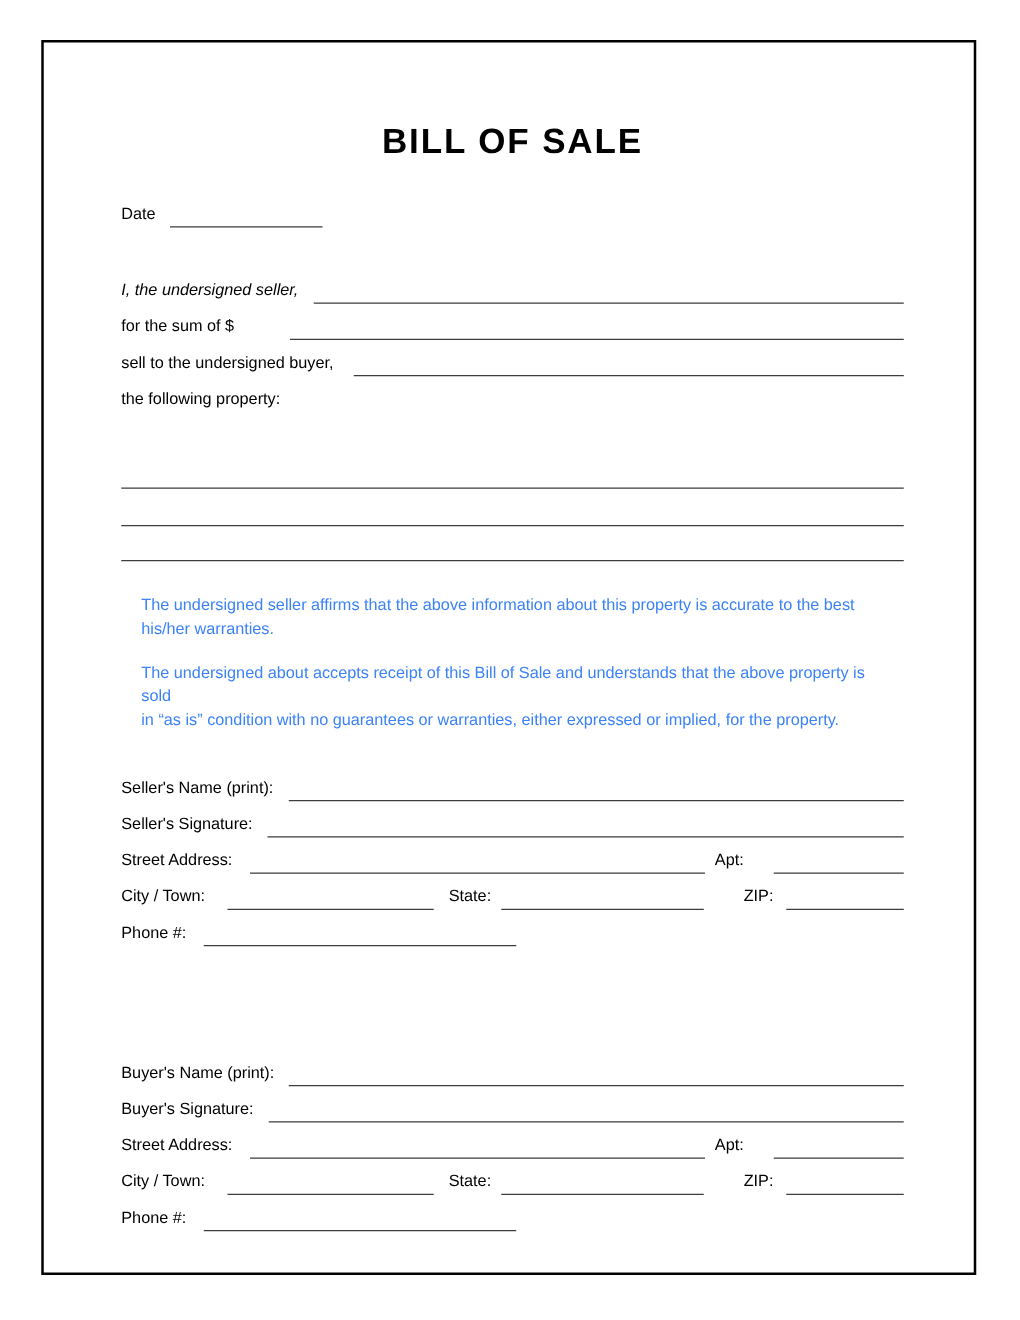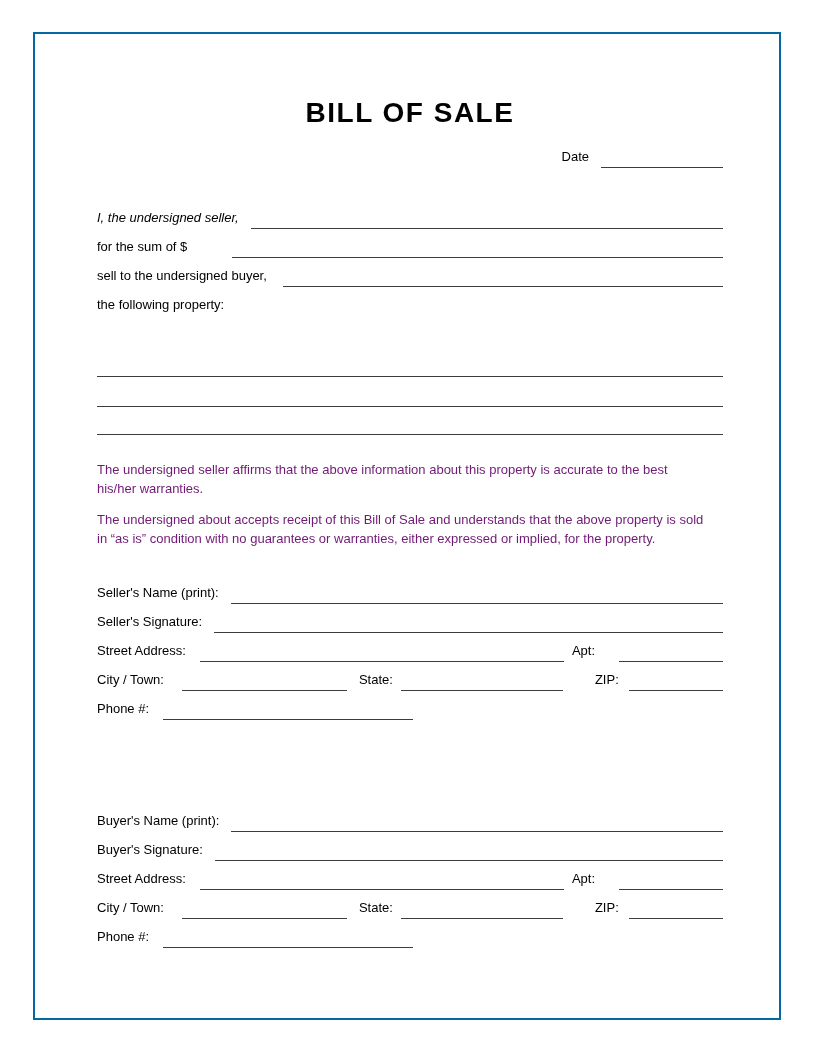--- a/index.html
+++ b/index.html
@@ -8,21 +8,21 @@
     width:816px;height:1056px;
     background:#ffffff;
     font-family:"Liberation Sans","DejaVu Sans",sans-serif;
     color:#000000;
     overflow:hidden;
   }
   .form-border{
     position:absolute;
     left:33px;top:32px;
     width:748px;height:988px;
-    border:2px solid #0369a1;
+    border:2px solid #000000;
     box-sizing:border-box;
     padding:62px 56px 0 62px;
   }
   .title{
     margin:0;
     text-align:center;
     font-size:28px;
     font-weight:800;
     letter-spacing:1.5px;
     line-height:33px;
@@ -36,36 +36,36 @@
     line-height:17px;
   }
   .label{white-space:nowrap;color:#000;}
   .line{
     display:inline-block;
     border-bottom:1.6px solid #3d3d3d;
     height:15px;
     margin-bottom:-3px;
   }
   .flex1{flex:1;}
-  .date-row{justify-content:flex-end;margin-top:16px;}
+  .date-row{margin-top:30px;}
   .date-line{width:122px;margin-left:12px;}
   .intro-row-1{margin-top:41px;font-style:italic;}
   .intro-row{margin-top:9px;}
   .rule{
     height:0;
     border-bottom:1.6px solid #3d3d3d;
   }
   .rule-1{margin-top:63px;}
   .rule-2{margin-top:29px;}
   .rule-3{margin-top:27px;}
   .para{
-    margin:0;
+    margin:16px;
     font-size:13px;
     line-height:19px;
-    color:#701a75;
+    color:#3b82f6;
   }
   .para span{display:block;}
   .para-1{margin-top:25px;}
   .para-2{margin-top:12px;}
   .party-first-row{margin-top:33px;}
   .party-row{margin-top:9px;}
   .buyer-first-row{margin-top:92px;}
   .ml8{margin-left:8px;}
   .ml10{margin-left:10px;}
   .ml12{margin-left:12px;}

